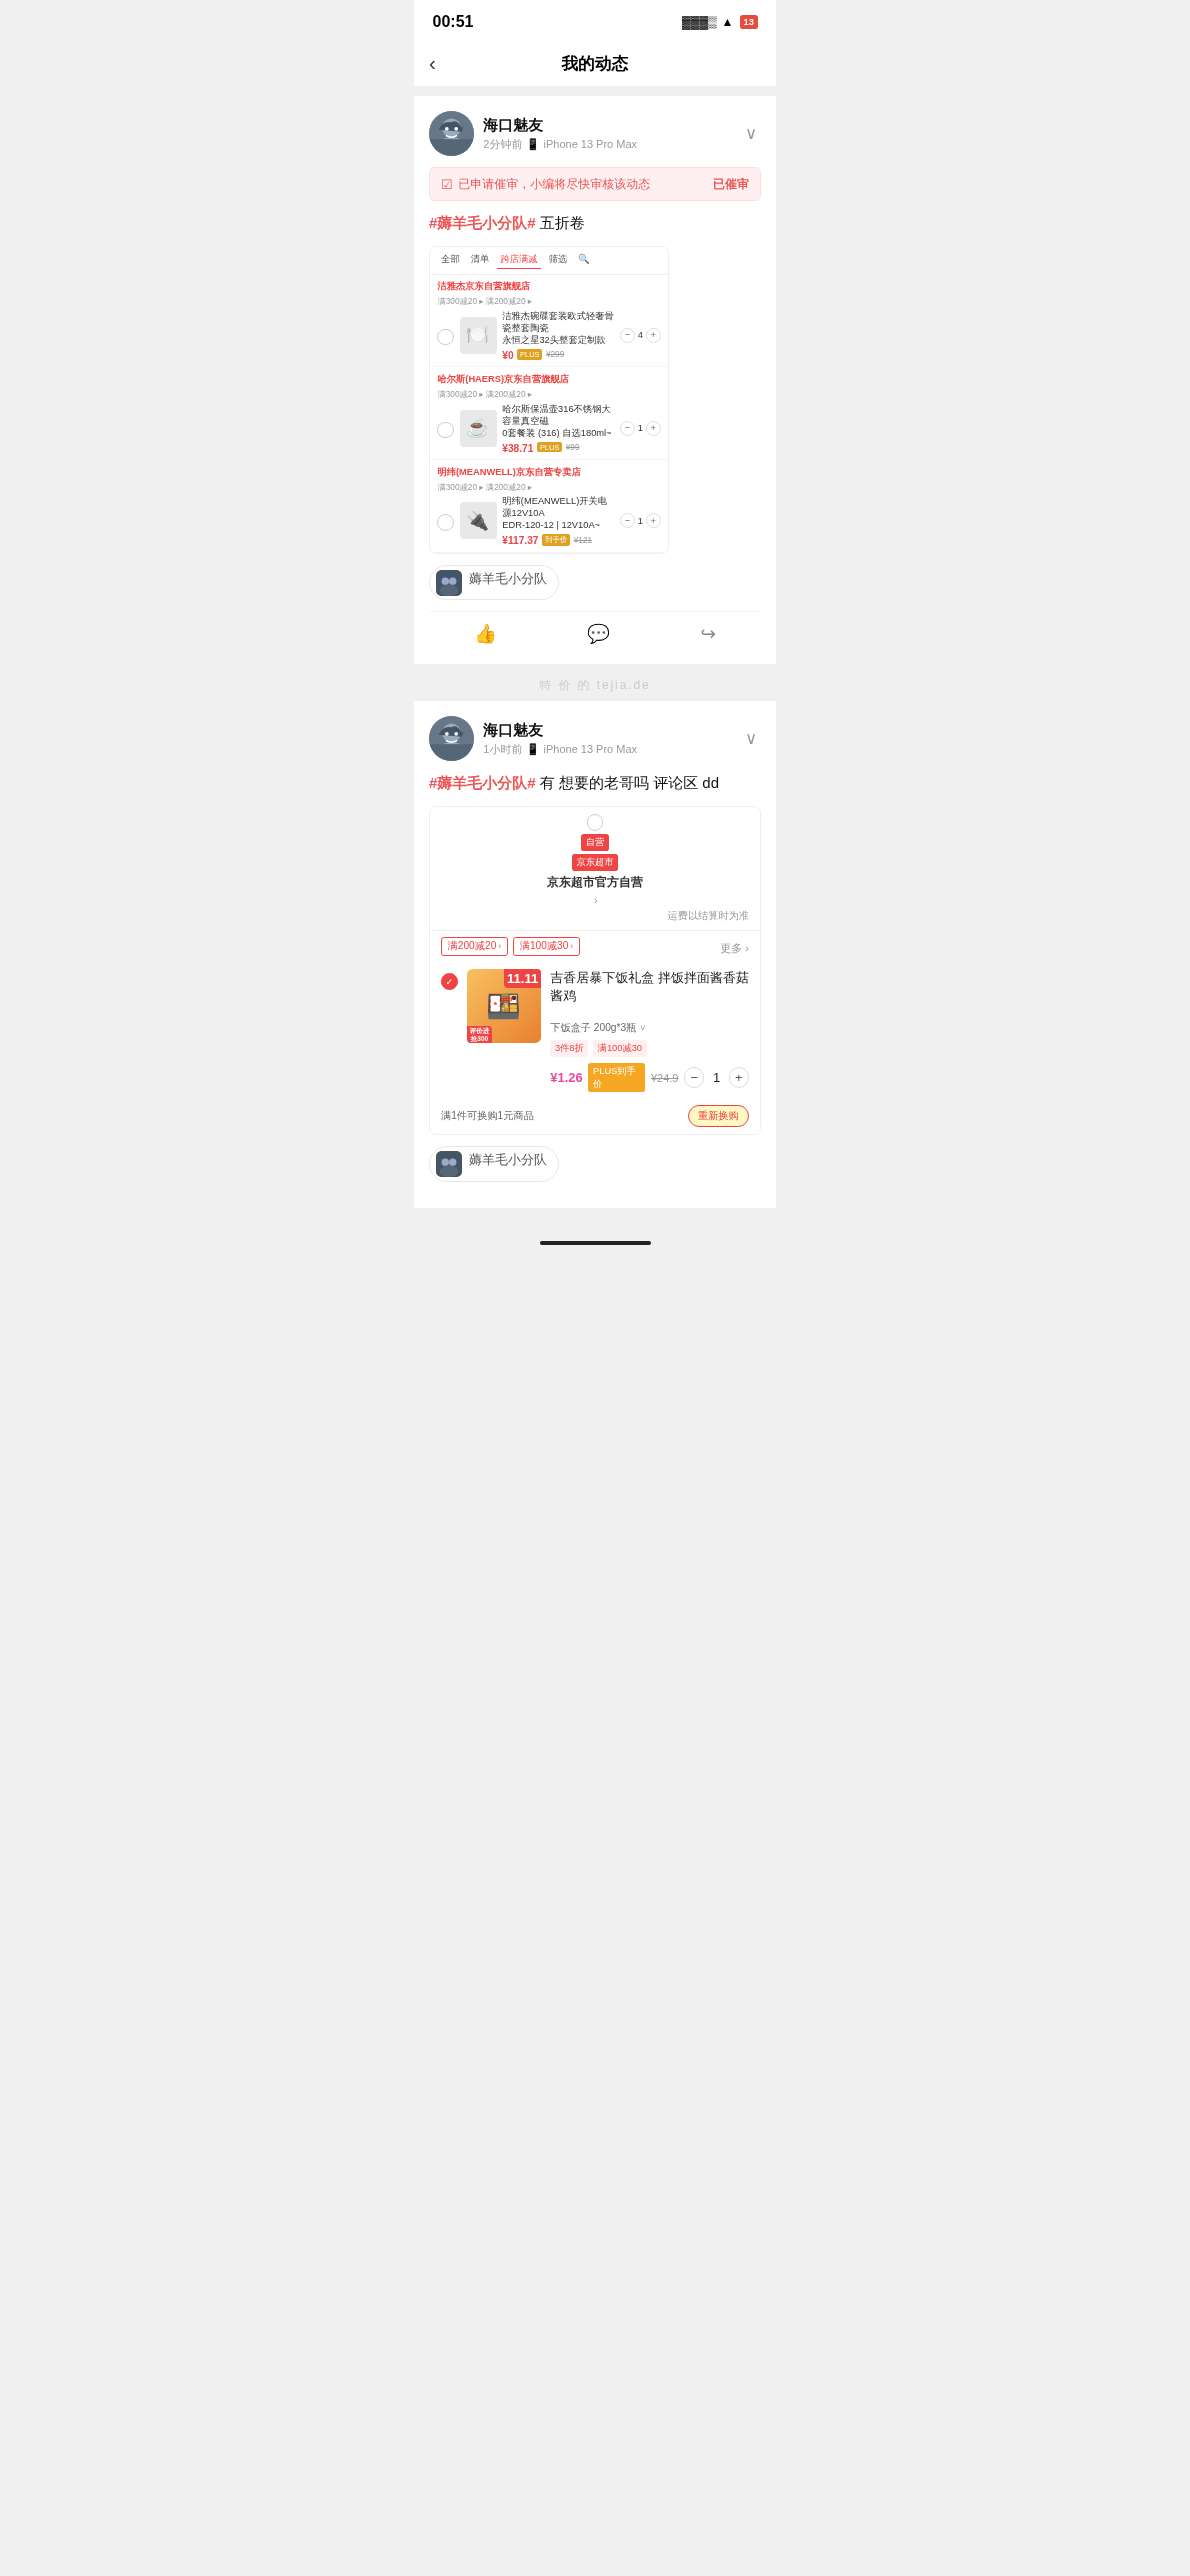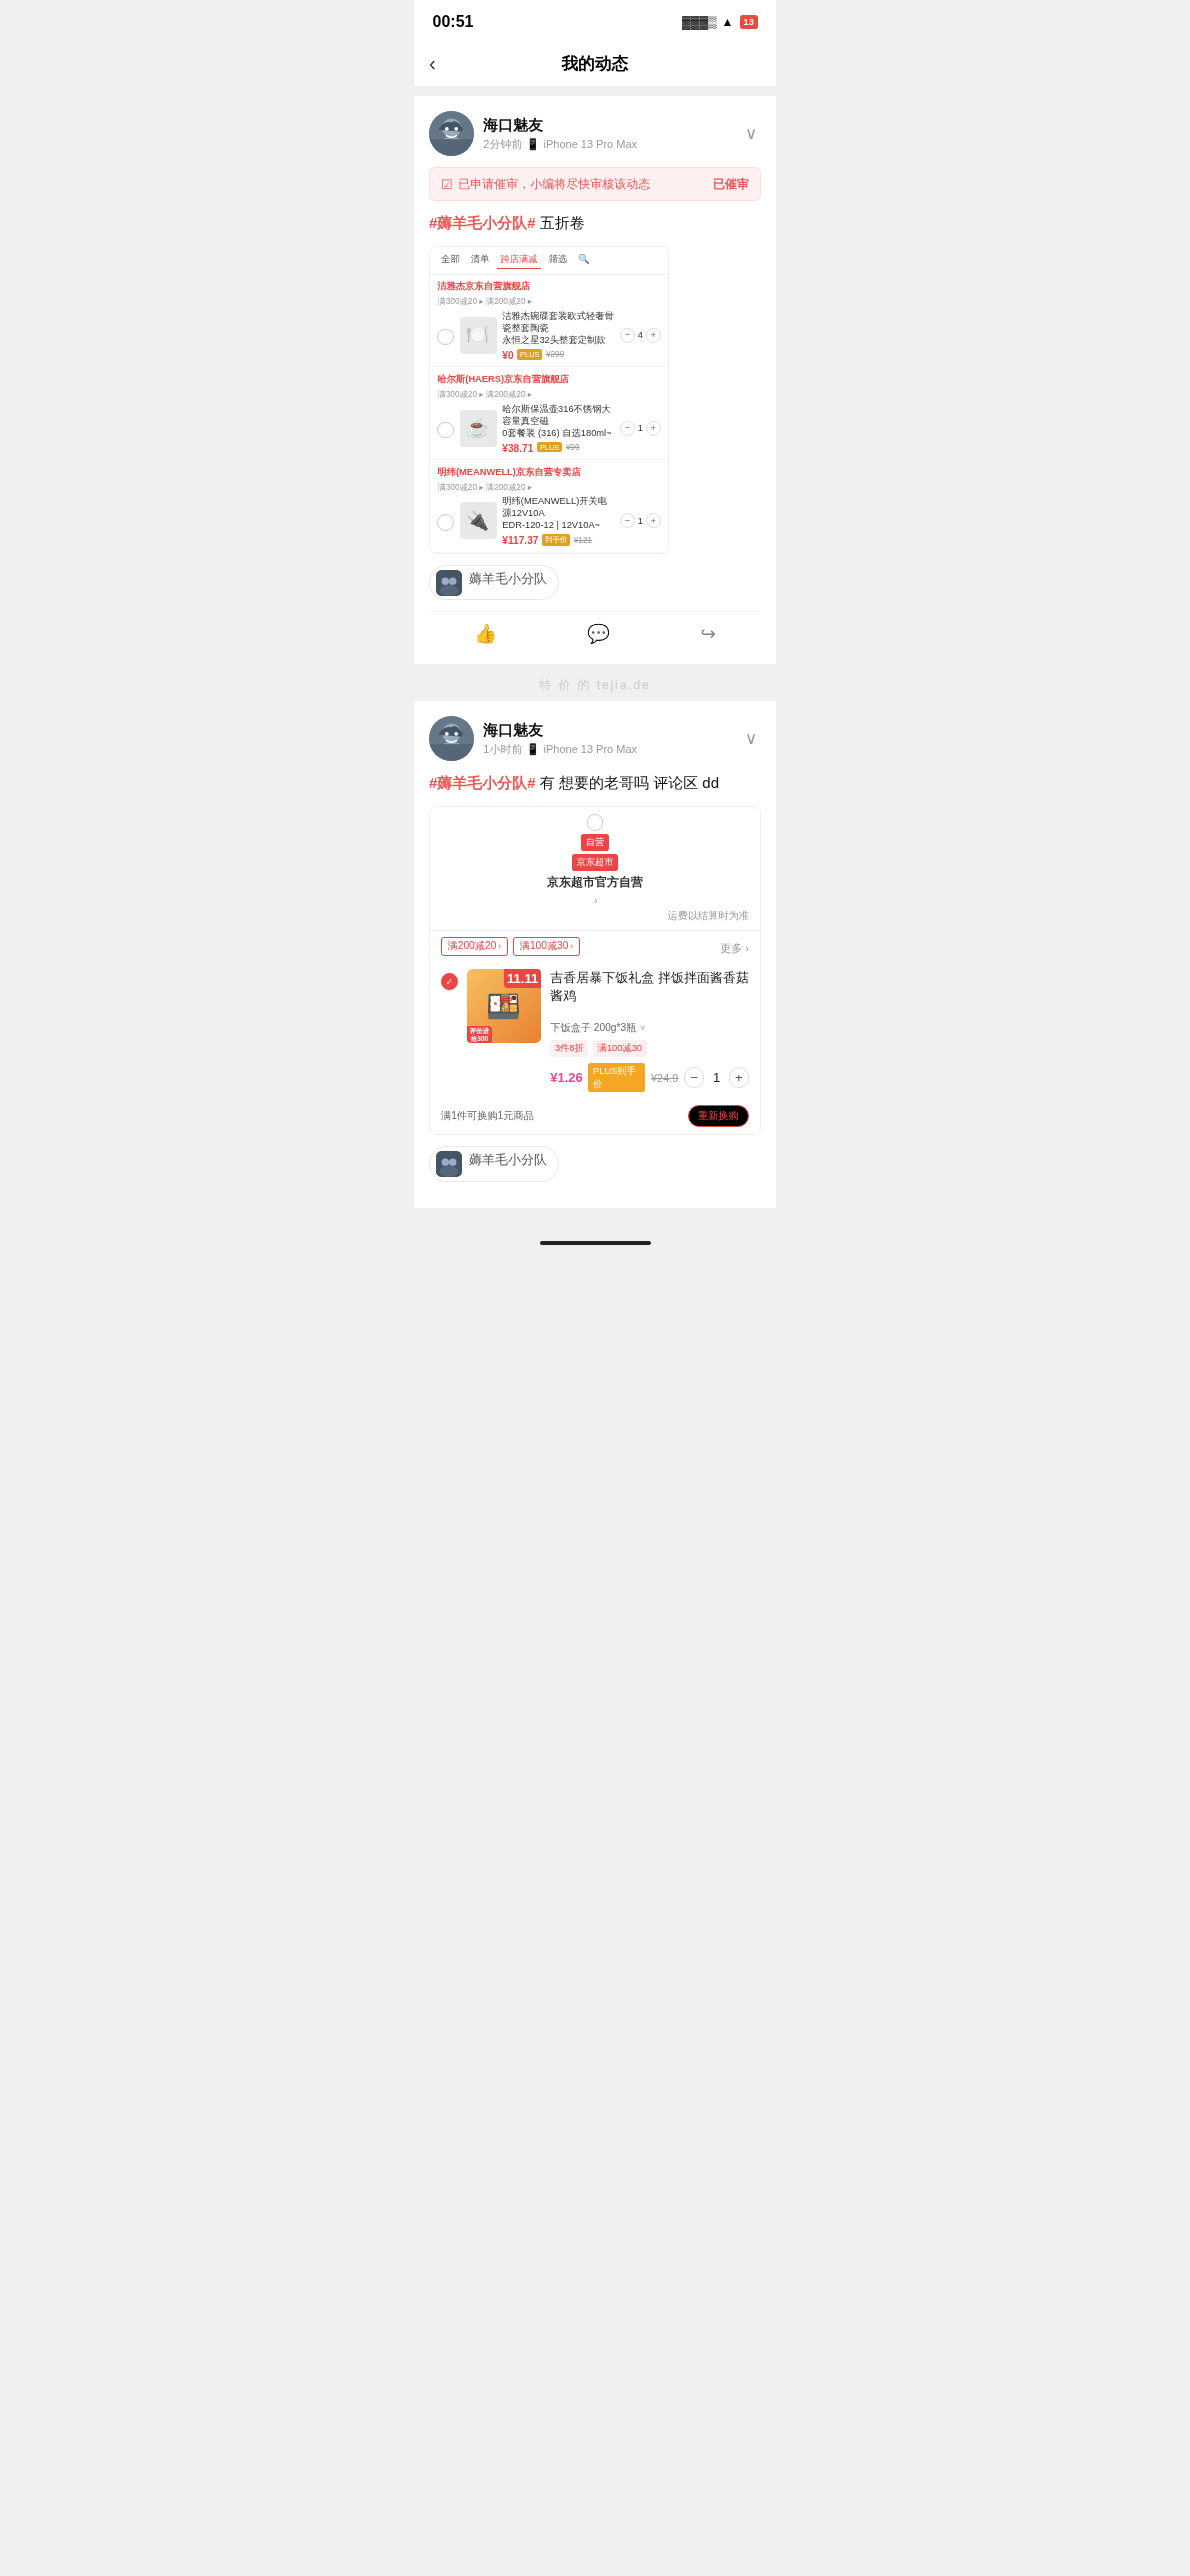--- a/index.html
+++ b/index.html
@@ -516,21 +516,21 @@
       background: #fff;
       display: flex;
       justify-content: space-between;
       align-items: center;
     }
     .exchange-text {
       font-size: 10.2px;
       color: #666;
     }
     .exchange-btn {
-      background: #000000;
+      background: #fef9c3;
       border: 0.9px solid #e44;
       color: #e44;
       font-size: 10.2px;
       padding: 2.8px 9.3px;
       border-radius: 11px;
       cursor: pointer;
     }
 
     
     .scroll-hint {

